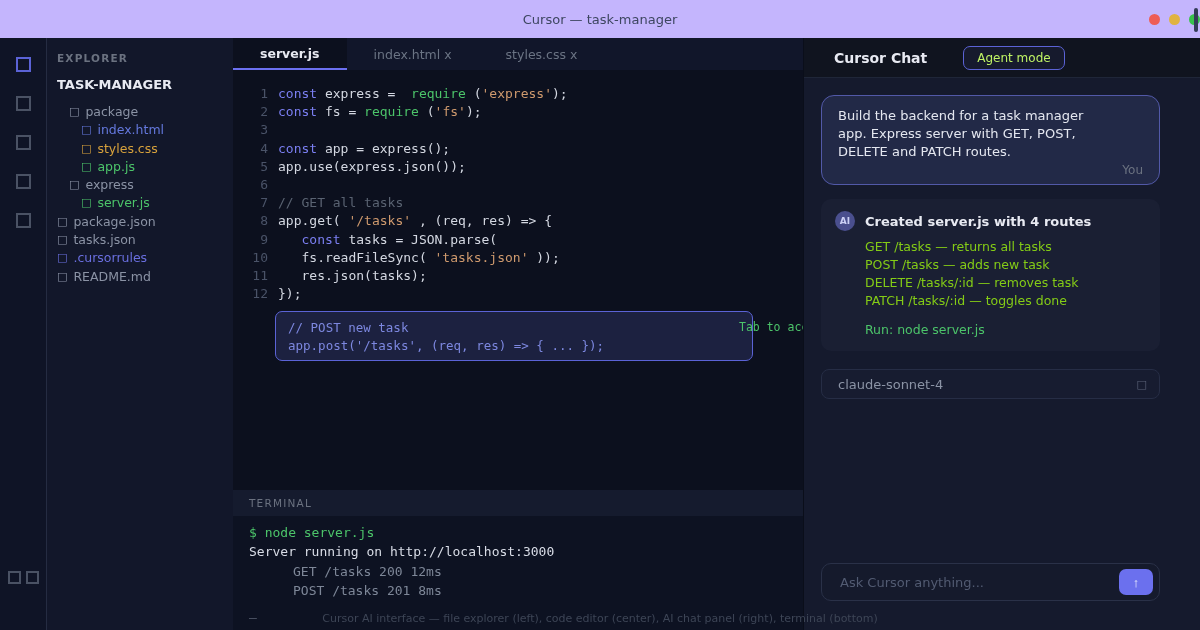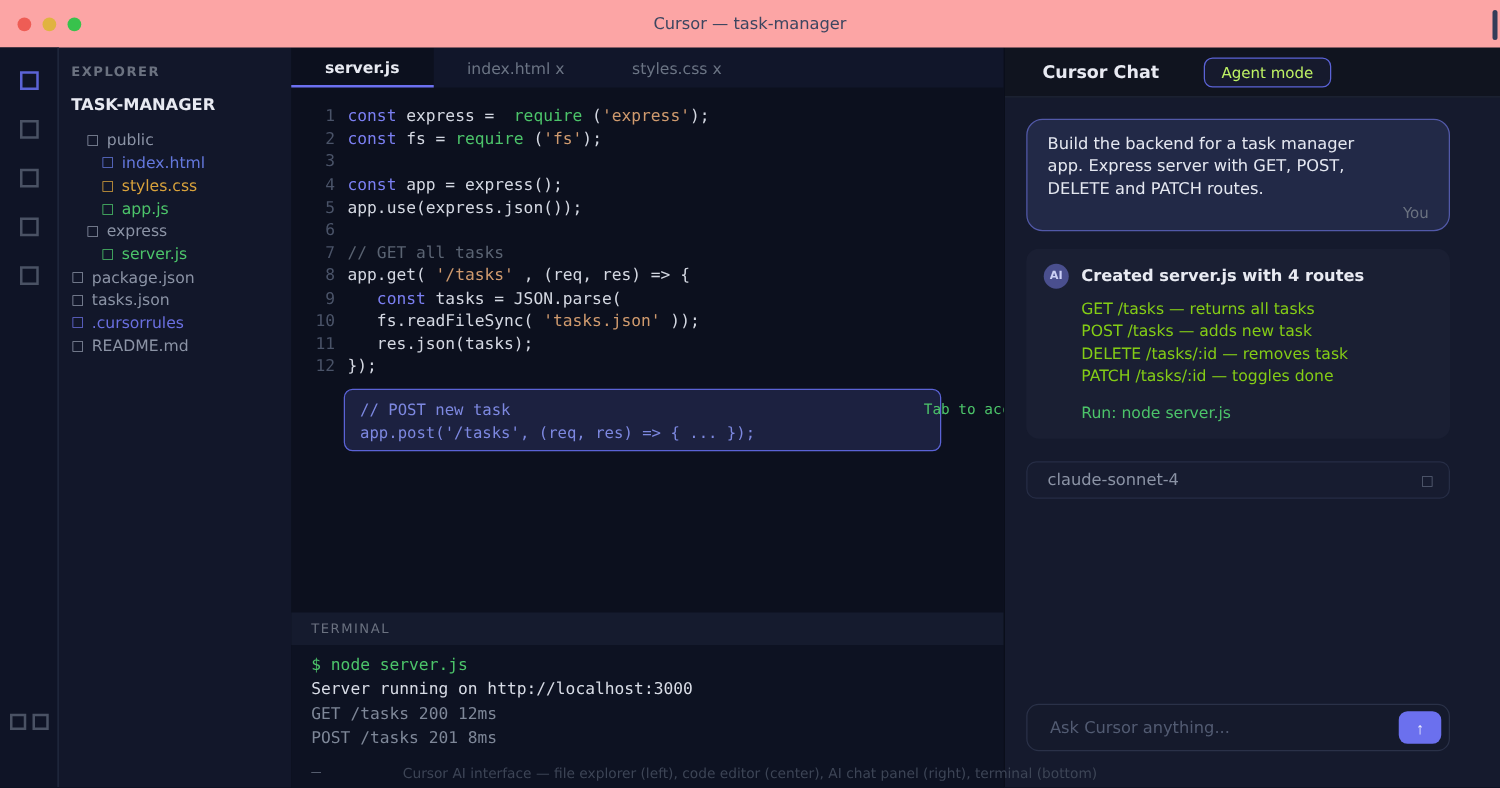--- a/index.html
+++ b/index.html
@@ -1,21 +1,21 @@
 <!DOCTYPE html>
 <html><head>
 <meta charset="utf-8">
 <style>
   * { margin:0; padding:0; box-sizing:border-box; }
   html,body { background:#0f1424; }
   .window { width:1200px; height:630px; position:relative; overflow:hidden;
             background:#0f1424; font-family:"DejaVu Sans","Liberation Sans",sans-serif; }
 
   
-  .titlebar { height:38px; background:#fca5a5; display:flex; align-items:center; position:relative; }
+  .titlebar { height:38px; background:#c4b5fd; display:flex; align-items:center; position:relative;justify-content:flex-end; }
   .lights { display:flex; gap:9px; padding-left:14px; z-index:2; }
   .light { width:11px; height:11px; border-radius:50%; }
   .title { position:absolute; left:0; right:0; text-align:center; color:#3d4660; font-size:13px; }
 
   .main { display:flex; height:592px; }
 
   
   .activitybar { width:47px; background:#0f1426; border-right:1px solid #252c42;
                  display:flex; flex-direction:column; align-items:center; padding-top:19px; position:relative; }
   .ab-icon { width:15px; height:15px; border:2px solid #4a5264; margin-bottom:24px; }
@@ -52,21 +52,21 @@
               font-family:"DejaVu Sans Mono","Liberation Mono",monospace; }
   .tab-hint { position:absolute; left:506px; top:250px; font-size:11.5px; color:#4cc46a; white-space:nowrap; }
 
   
   .terminal { height:140px; display:flex; flex-direction:column; }
   .term-header { height:26px; background:#151b2e; display:flex; align-items:center; padding-left:16px;
                  font-size:10.5px; letter-spacing:1.2px; color:#6b7280; }
   .term-body { flex:1; background:#0d1222; padding:7px 0 0 16px;
                font-family:"DejaVu Sans Mono","Liberation Mono",monospace; font-size:13px; }
   .term-line { line-height:19.4px; white-space:pre; }
-  .t-green { color:#4cc46a; } .t-white { color:#d8dce6; } .t-gray { color:#7e8798; }
+  .t-green { color:#4cc46a; } .t-white { color:#d8dce6; } .t-gray { color:#7e8798;margin-left:44px; }
   .term-cursor { color:#7e8798; margin-top:4px; line-height:14px; }
 
   
   .chat { width:397px; background:#151a2d; border-left:1px solid #0a0e1a; display:flex; flex-direction:column; }
   .chat-header { height:40px; background:#10141f; display:flex; align-items:center; padding-left:30px;
                  border-bottom:1px solid #1f2638; flex-shrink:0; }
   .chat-title { font-size:14px; font-weight:bold; color:#e8eaf2; }
   .badge { margin-left:36px; padding:4px 13px; border:1px solid #5b63d6; border-radius:7px;
            font-size:12px; color:#bef264; background:rgba(108,112,240,0.07); cursor:pointer; }
   .chat-body { flex:1; padding:17px 40px 29px 17px; display:flex; flex-direction:column; }
@@ -127,21 +127,21 @@
           <div class="ab-small"></div>
         </div>
     </div>
 
     <div class="explorer">
       <div class="exp-header">EXPLORER</div>
       <div class="exp-project">TASK-MANAGER</div>
       <div id="file-tree">
           <div class="tree-item c-gray" style="padding-left: 12px;">
             <span class="tree-box">□</span>
-            <span>public</span>
+            <span>package</span>
           </div>
           <div class="tree-item c-blue" style="padding-left: 24px;">
             <span class="tree-box">□</span>
             <span>index.html</span>
           </div>
           <div class="tree-item c-orange" style="padding-left: 24px;">
             <span class="tree-box">□</span>
             <span>styles.css</span>
           </div>
           <div class="tree-item c-green" style="padding-left: 24px;">

